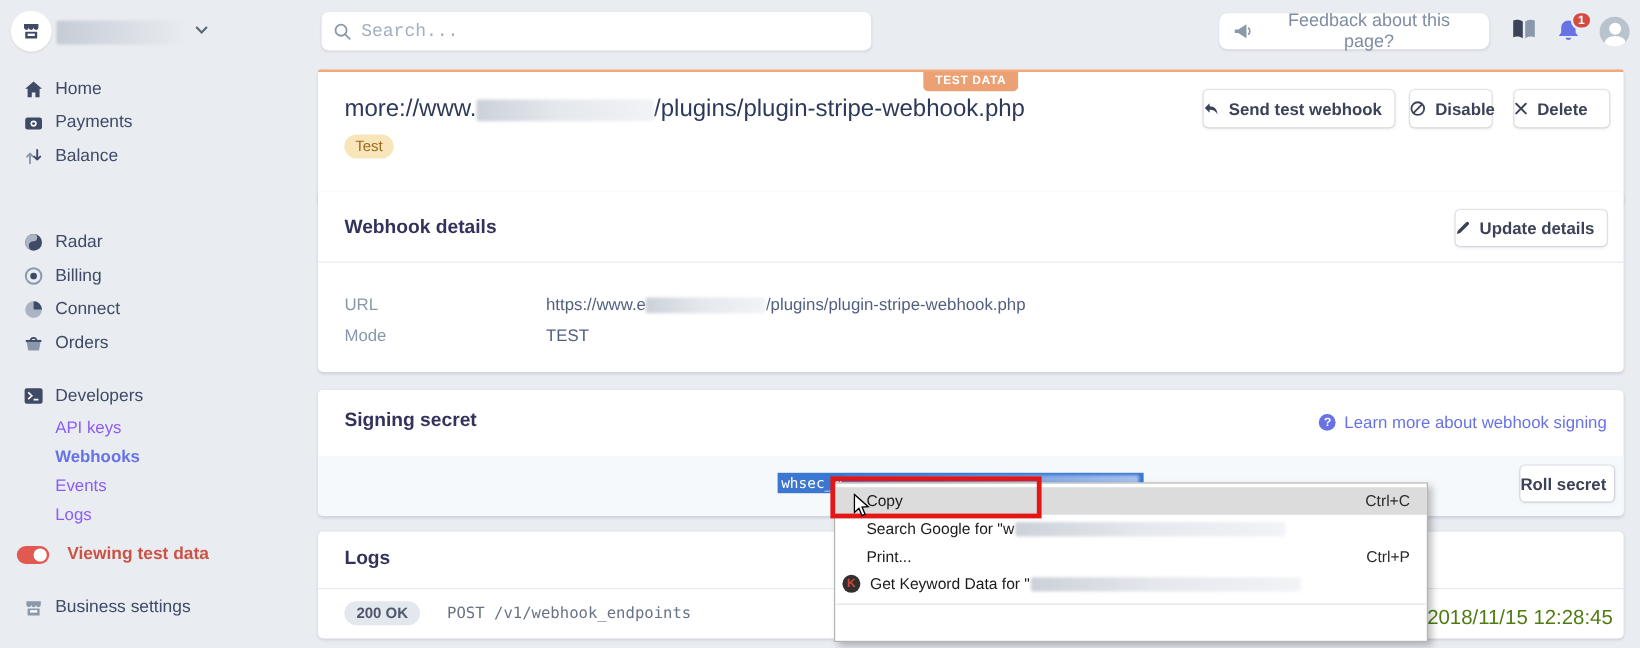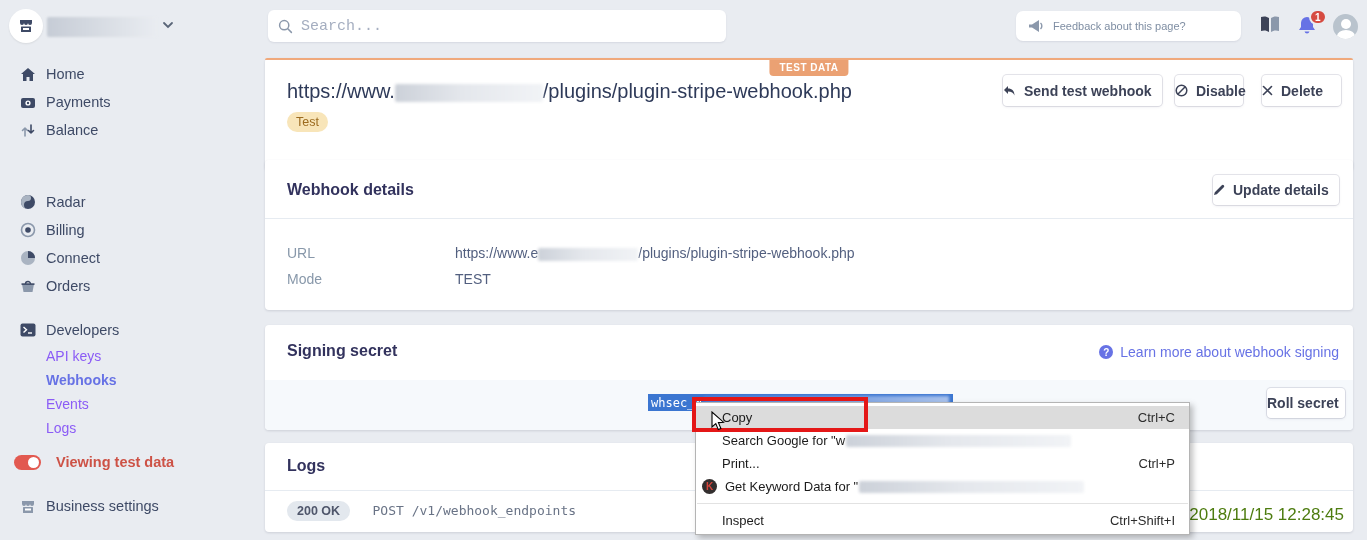--- a/index.html
+++ b/index.html
@@ -23,21 +23,21 @@
   .account-chevron { position:absolute; left:161px; top:18px; color:#5a6578; }
 
   .search-box { position:absolute; left:268px; top:10px; width:458px; height:32px; background:#fff;
     border-radius:6px; box-shadow:0 1px 2px rgba(50,50,93,.1); display:flex; align-items:center; padding:0 10px; }
   .search-box input { border:none; outline:none; flex:1; font-size:15px; color:#1d4ed8;
     font-family:Liberation Mono, monospace; margin-left:8px; background:transparent; }
   .search-box input::placeholder { color:#a5aec0; }
 
   .feedback-btn { position:absolute; left:1016px; top:11px; width:225px; height:30px; background:#fff;
     border-radius:7px; box-shadow:0 1px 2px rgba(50,50,93,.1); border:none; display:flex; align-items:center;
-    padding:0 12px; font-size:11px; color:#7f8ea3; cursor:pointer; font-family:"Liberation Sans",sans-serif; }
+    padding:0 12px; font-size:15px; color:#7f8ea3; cursor:pointer; font-family:"Liberation Sans",sans-serif; }
   .feedback-btn span.lbl { margin-left:9px; }
   .top-icon { position:absolute; top:15px; cursor:pointer; }
   .bell-badge { position:absolute; left:1309px; top:9px; min-width:16px; height:16px; border-radius:8px;
     background:#d64b41; color:#fff; font-size:10px; font-weight:bold; display:flex; align-items:center;
     justify-content:center; padding:0 4px; border:2px solid #e9ecf1; z-index:2; }
   .avatar { position:absolute; left:1333px; top:14px; width:25px; height:25px; border-radius:50%;
     background:#b9c3cd; overflow:hidden; cursor:pointer; }
   .avatar .head { position:absolute; left:7.5px; top:5px; width:10px; height:10px; border-radius:50%; background:#fff; }
   .avatar .body { position:absolute; left:3.5px; top:16px; width:18px; height:12px; border-radius:50%; background:#fff; }
 
@@ -262,21 +262,21 @@
           <rect x="3" y="8" width="10" height="6" rx="0.5" fill="#8b98ab"></rect>
           <rect x="5" y="9.5" width="6" height="2" fill="#fff"></rect>
         </svg>
       </span>
     <span class="lbl">Business settings</span>
   </div>
 
   <div class="card" style="top:58px; height:112px;">
     <div class="ribbon-line"></div>
     <div class="ribbon-tag">TEST DATA</div>
-    <div class="url-line"><span>https://www.</span><span class="blur-chip" style="width:148px; height:18px;"></span><span>/plugins/plugin-stripe-webhook.php</span></div>
+    <div class="url-line"><span>more://www.</span><span class="blur-chip" style="width:148px; height:18px;"></span><span>/plugins/plugin-stripe-webhook.php</span></div>
     <span class="pill pill-test">Test</span>
 
     <button class="btn" style="position:absolute; left:738px; top:17px; width:159px; height:31px;">
       <span class="bico">
           <svg width="13" height="12" viewBox="0 0 13 12">
             <path d="M5 1 L1 5 L5 9 V6.5 C8.5 6.5 10.5 8 11.5 10.5 C11.5 6 9 3.5 5 3.5 Z" fill="#3c4257"></path>
           </svg>
         </span>
       <span>Send test webhook</span>
     </button>
@@ -355,24 +355,20 @@
     </div>
     <div class="ctx-item">
       <span class="clabel">Print...</span>
       <span class="shortcut">Ctrl+P</span>
     </div>
     <div class="ctx-item">
       <span class="clabel"><span class="kicon">K</span><span>Get Keyword Data for "</span><span class="blur-chip" style="width:225px; height:12px; margin-left:1px;"></span></span>
       <span class="shortcut"></span>
     </div>
     <div class="ctx-sep"></div>
-    <div class="ctx-item">
-      <span class="clabel">Inspect</span>
-      <span class="shortcut">Ctrl+Shift+I</span>
-    </div>
   </div>
 
   <div class="red-box"></div>
 
   <div class="cursor">
     <svg width="15" height="21" viewBox="0 0 15 21">
       <path d="M1 1 L1 16 L4.8 12.6 L7.3 18.6 L9.9 17.5 L7.4 11.6 L12.5 11.2 Z" fill="#fff" stroke="#000" stroke-width="1.1"></path>
     </svg>
   </div>
 

